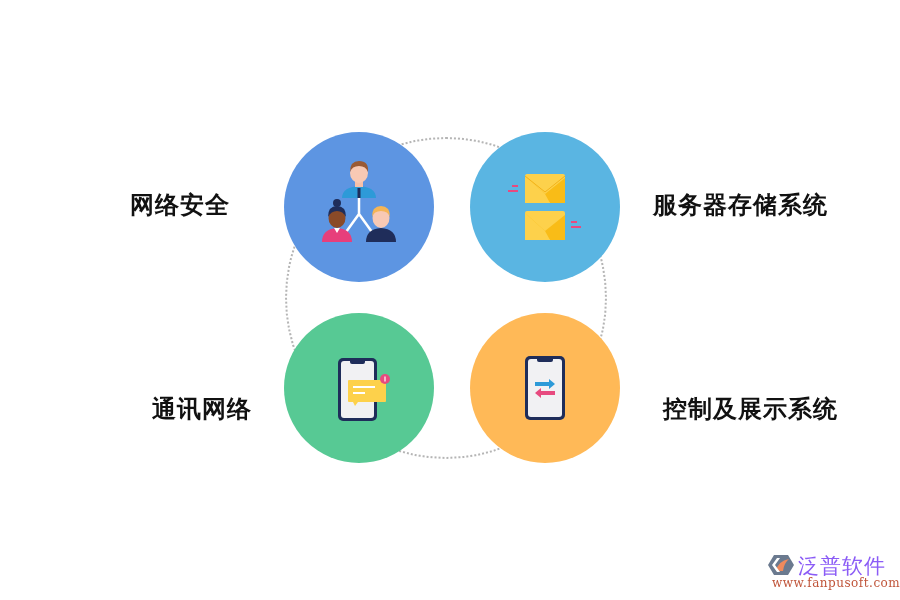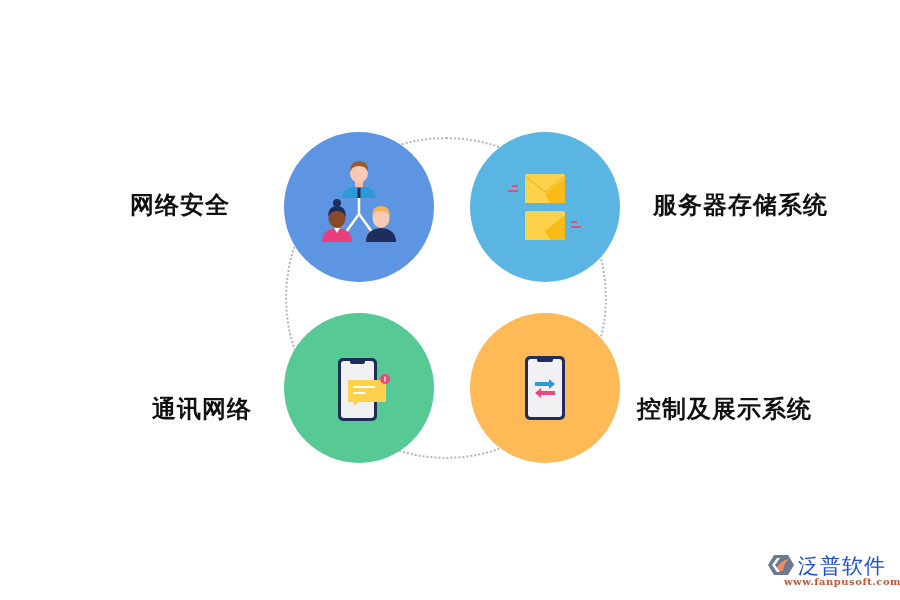--- a/index.html
+++ b/index.html
@@ -5,24 +5,24 @@
   html, body { margin:0; padding:0; background:#ffffff; }
   body { width:900px; height:600px; position:relative; overflow:hidden;
          font-family: "DejaVu Sans", "Liberation Sans", sans-serif; }
   .ring { position:absolute; left:285px; top:137px; width:322px; height:322px;
           border-radius:50%; border:2px dotted #b5b5b5; box-sizing:border-box; }
   .node { position:absolute; width:150px; height:150px; border-radius:50%; }
   .node svg { position:absolute; left:0; top:0; width:150px; height:150px; }
   .label { position:absolute; font-size:24px; font-weight:bold; color:#111111;
            white-space:nowrap; letter-spacing:1px; }
   .logo { position:absolute; left:768px; top:552px; width:125px; height:40px; }
-  .logo-name { position:absolute; left:30px; top:0px; font-size:21px; color:#1d4ed8;
+  .logo-name { position:absolute; left:30px; top:0px; font-size:21px; color:#8b5cf6;
                letter-spacing:1px; }
-  .logo-url { position:absolute; left:16px; top:24px; font-size:10px; color:#c0553a;
-              font-family:"DejaVu Serif","Liberation Serif",serif; letter-spacing:0.5px;font-weight:bold; }
+  .logo-url { position:absolute; left:4px; top:24px; font-size:12px; color:#c0553a;
+              font-family:"DejaVu Serif","Liberation Serif",serif; letter-spacing:0.5px; }
   .logo-icon { position:absolute; left:0; top:2px; width:26px; height:22px; }
 </style>
 </head>
 <body>
 
 <div class="ring"></div>
 
 <div class="node" style="left:284px; top:132px; background:#5d95e2;">
   <svg viewBox="0 0 150 150">
 
@@ -84,21 +84,21 @@
     <rect x="65" y="69" width="15" height="4" fill="#2d9ad8"></rect>
     <path d="M79 66 L85 71 L79 76 Z" fill="#2d9ad8"></path>
     <rect x="70" y="78" width="15" height="4" fill="#e74a7f"></rect>
     <path d="M71 75 L65 80 L71 85 Z" fill="#e74a7f"></path>
   </svg>
 </div>
 
 <div class="label" style="left:130px; top:189px;">网络安全</div>
 <div class="label" style="left:653px; top:189px;font-family:Liberation Serif, serif;">服务器存储系统</div>
 <div class="label" style="left:152px; top:393px;">通讯网络</div>
-<div class="label" style="left:637px; top:393px;">控制及展示系统</div>
+<div class="label" style="left:663px; top:393px;">控制及展示系统</div>
 
 <div class="logo">
   <svg class="logo-icon" viewBox="0 0 26 22">
     <path d="M6 1 L20 1 L26 11 L20 21 L6 21 L0 11 Z" fill="#6b7a8f"></path>
     <path d="M8 17 Q10 7 21 5 Q16 9 15 17 Z" fill="#f08a5d"></path>
     <path d="M4 11 L9 4 L12 4 L7 11 L12 18 L9 18 Z" fill="#ffffff"></path>
   </svg>
   <span class="logo-name">泛普软件</span>
   <span class="logo-url">www.fanpusoft.com</span>
 </div>

